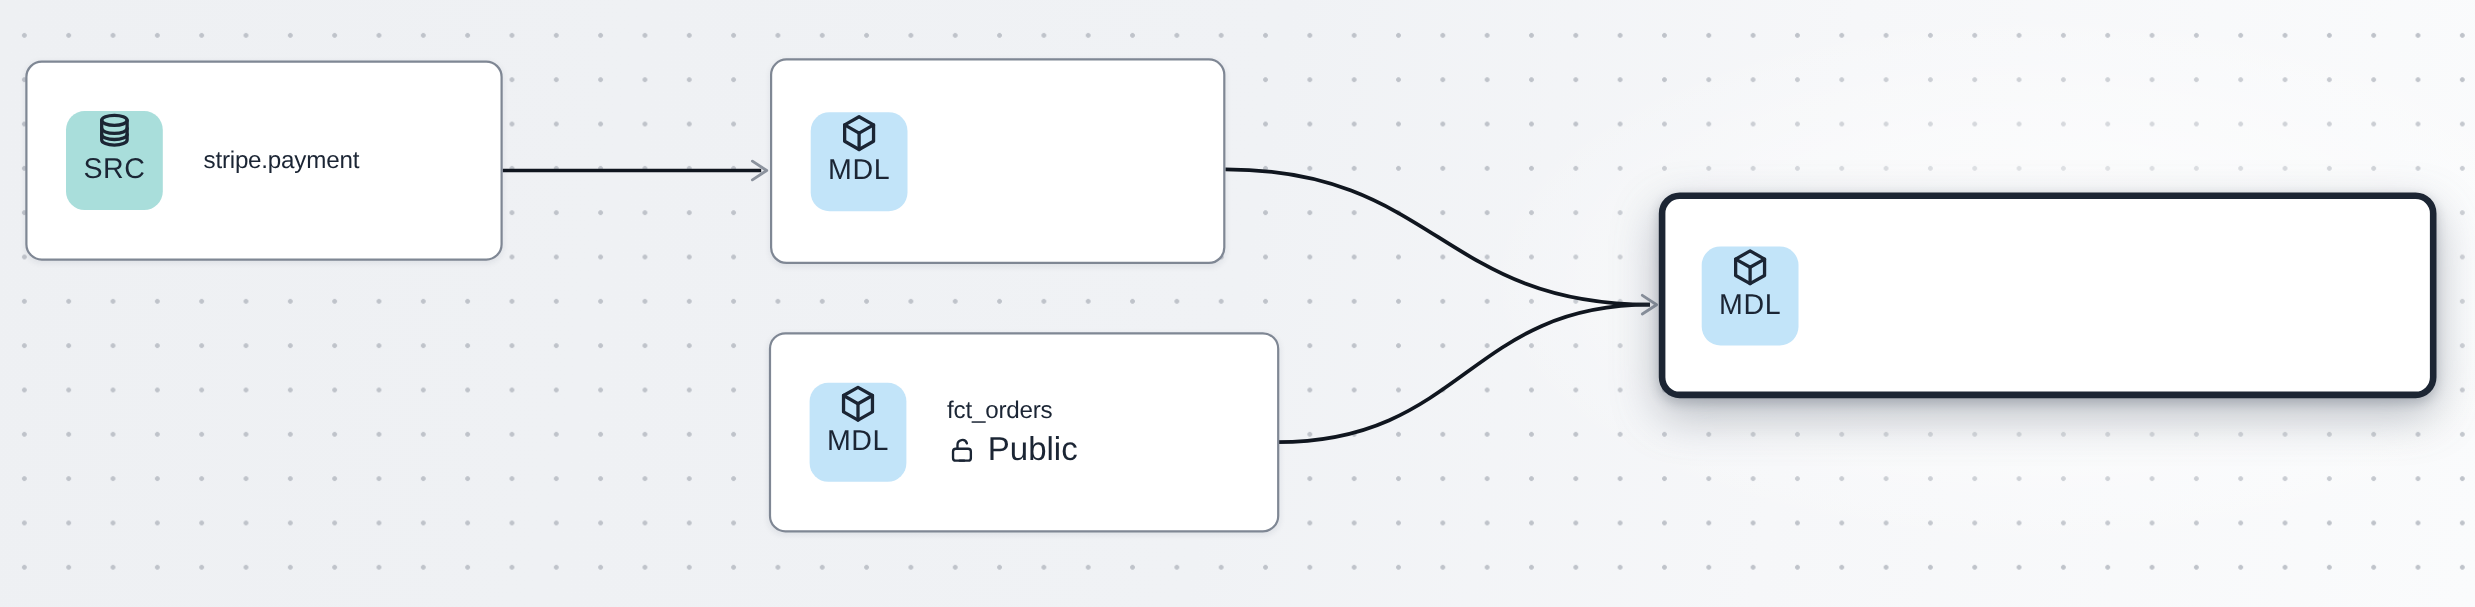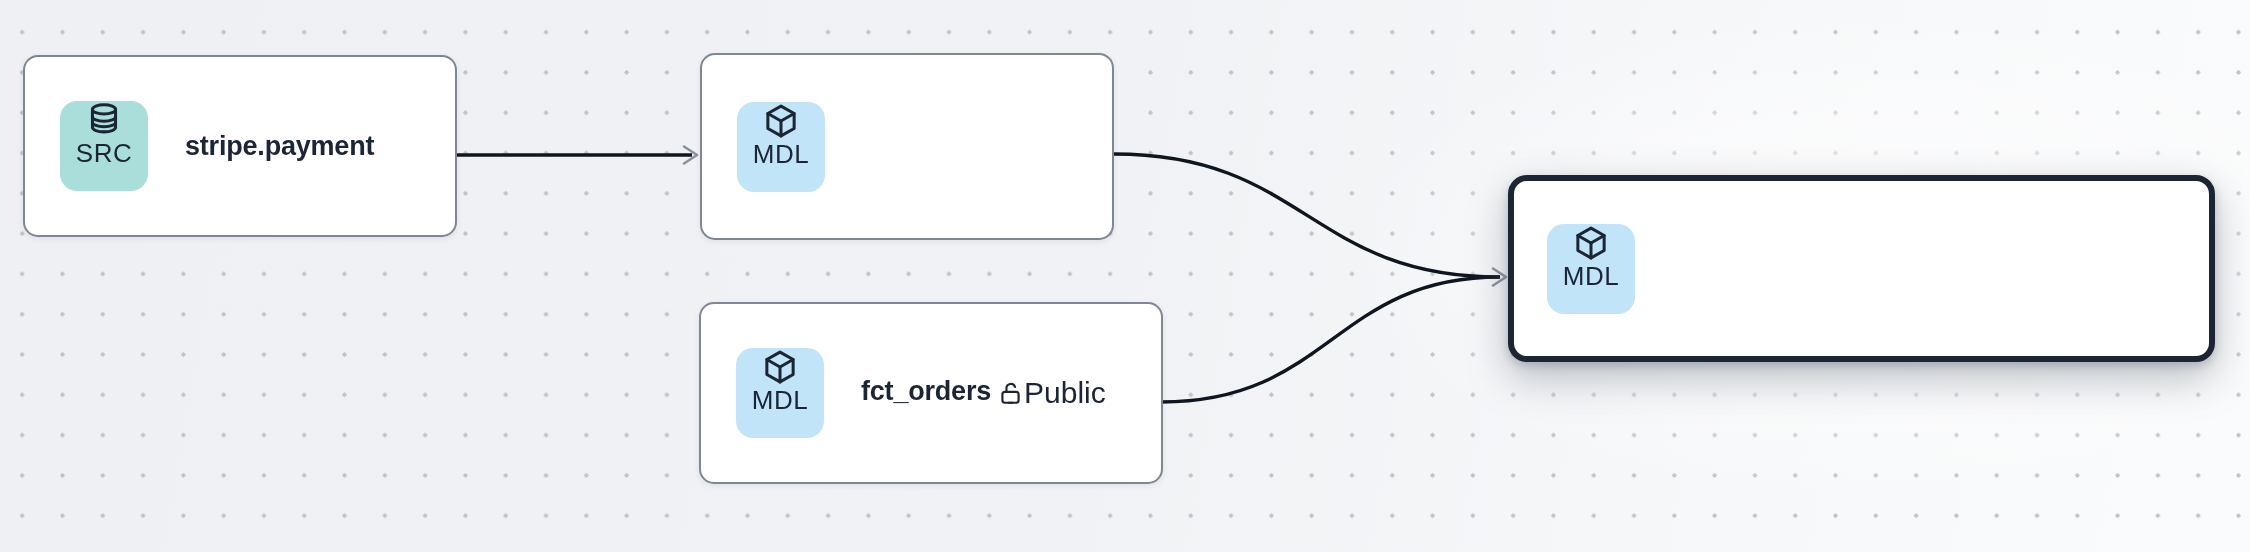--- a/index.html
+++ b/index.html
@@ -55,23 +55,23 @@
     width:88px;height:90px;flex:0 0 auto;
     border-radius:17px;
     display:flex;flex-direction:column;align-items:center;justify-content:flex-start;
     gap:1px;
   }
   .badge.src{background:var(--src-badge-bg)}
   .badge.mdl{background:var(--mdl-badge-bg)}
   .badge .badge-label{font-size:26px;font-weight:500;letter-spacing:.5px;line-height:1}
   .badge svg{display:block}
 
-  .node-label{font-size:27px;font-weight:700;letter-spacing:-.2px;white-space:nowrap}
-  .label-block{display:flex;gap:6px}
-  .meta-row{display:flex;align-items:center;}
+  .node-label{font-size:22px;font-weight:400;letter-spacing:-.2px;white-space:nowrap}
+  .label-block{display:flex;flex-direction:column;gap:6px}
+  .meta-row{display:flex;align-items:center;gap:10px}
   .meta-label{font-size:30px;font-weight:400}
   .icon{color:var(--text)}
 </style>
 </head>
 <body>
 
 <div class="canvas">
   <div class="dots"></div>
   <div class="bg-highlight"></div>
 

